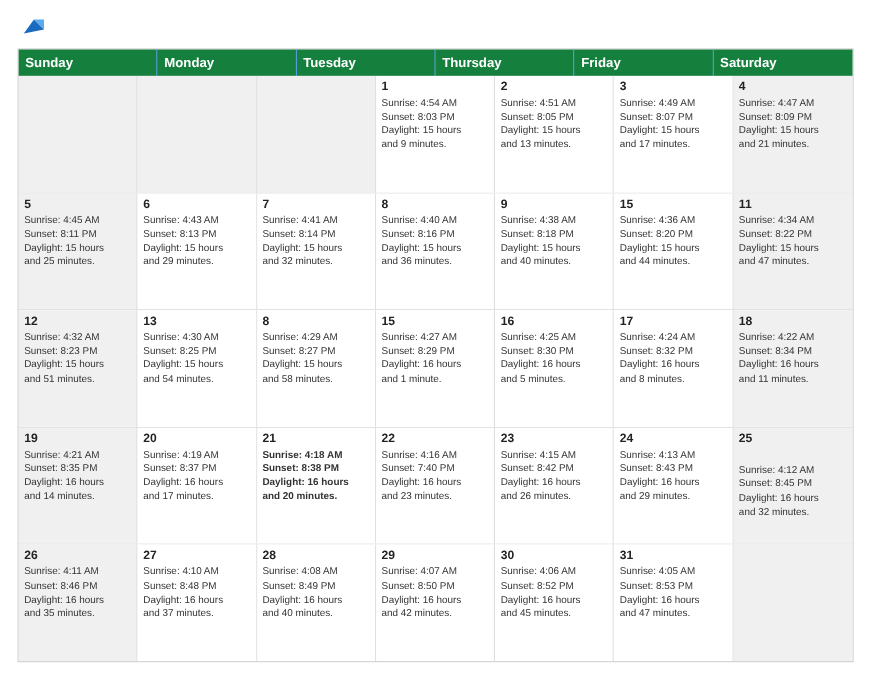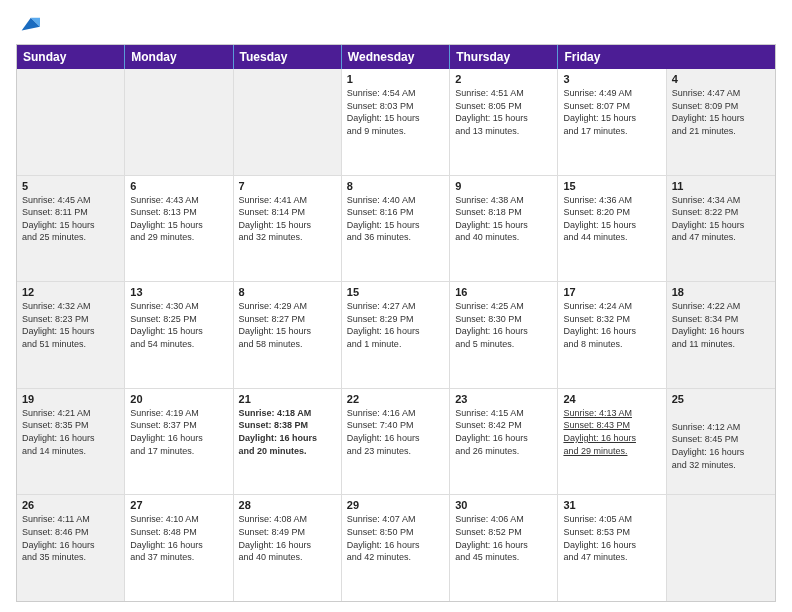--- a/index.html
+++ b/index.html
@@ -49,22 +49,22 @@
       color: #444;
     }
     .calendar {
       flex: 1;
       display: flex;
       flex-direction: column;
       border: 1px solid #ccc;
     }
     .cal-header {
       display: grid;
-      grid-template-columns: repeat(7, 1fr);
-      background: #4c1d95;
+      grid-template-columns: repeat(6, 1fr);
+      background: #15803d;
     }
     .cal-header-cell {
       color: #fff;
       font-size: 12px;
       font-weight: bold;
       padding: 5px 6px;
       text-align: left;
       border-right: 1px solid #5a9cd8;
     }
     .cal-header-cell:last-child { border-right: none; }
@@ -124,23 +124,23 @@
       <div class="title-month"></div>
       <div class="title-location"></div>
     </div>
   </div>
 
   <div class="calendar">
     <div class="cal-header">
     <div class="cal-header-cell">Sunday</div>
         <div class="cal-header-cell">Monday</div>
         <div class="cal-header-cell">Tuesday</div>
-        <div class="cal-header-cell">Wednesday</div>
         <div class="cal-header-cell">Thursday</div>
         <div class="cal-header-cell">Friday</div>
+        <div class="cal-header-cell">Saturday</div>
       </div>
     <div class="cal-body">
     <div class="cal-row">
           <div class="cal-cell shaded empty"></div>
           <div class="cal-cell shaded empty"></div>
           <div class="cal-cell shaded empty"></div>
           <div class="cal-cell">
             <div class="day-num">1</div>
             <div class="cell-text" style="white-space: pre-line;">Sunrise: 4:54 AM
 Sunset: 8:03 PM
@@ -302,21 +302,21 @@
           </div>
           <div class="cal-cell">
             <div class="day-num">23</div>
             <div class="cell-text" style="white-space: pre-line;">Sunrise: 4:15 AM
 Sunset: 8:42 PM
 Daylight: 16 hours
 and 26 minutes.</div>
           </div>
           <div class="cal-cell">
             <div class="day-num">24</div>
-            <div class="cell-text" style="white-space: pre-line; text-decoration: underline;">Sunrise: 4:13 AM
+            <div class="cell-text" style="white-space: pre-line;">Sunrise: 4:13 AM
 Sunset: 8:43 PM
 Daylight: 16 hours
 and 29 minutes.</div>
           </div>
           <div class="cal-cell shaded">
             <div class="day-num">25</div>
             <div class="cell-text" style="white-space: pre-line; margin-top: 16px;">Sunrise: 4:12 AM
 Sunset: 8:45 PM
 Daylight: 16 hours
 and 32 minutes.</div>

